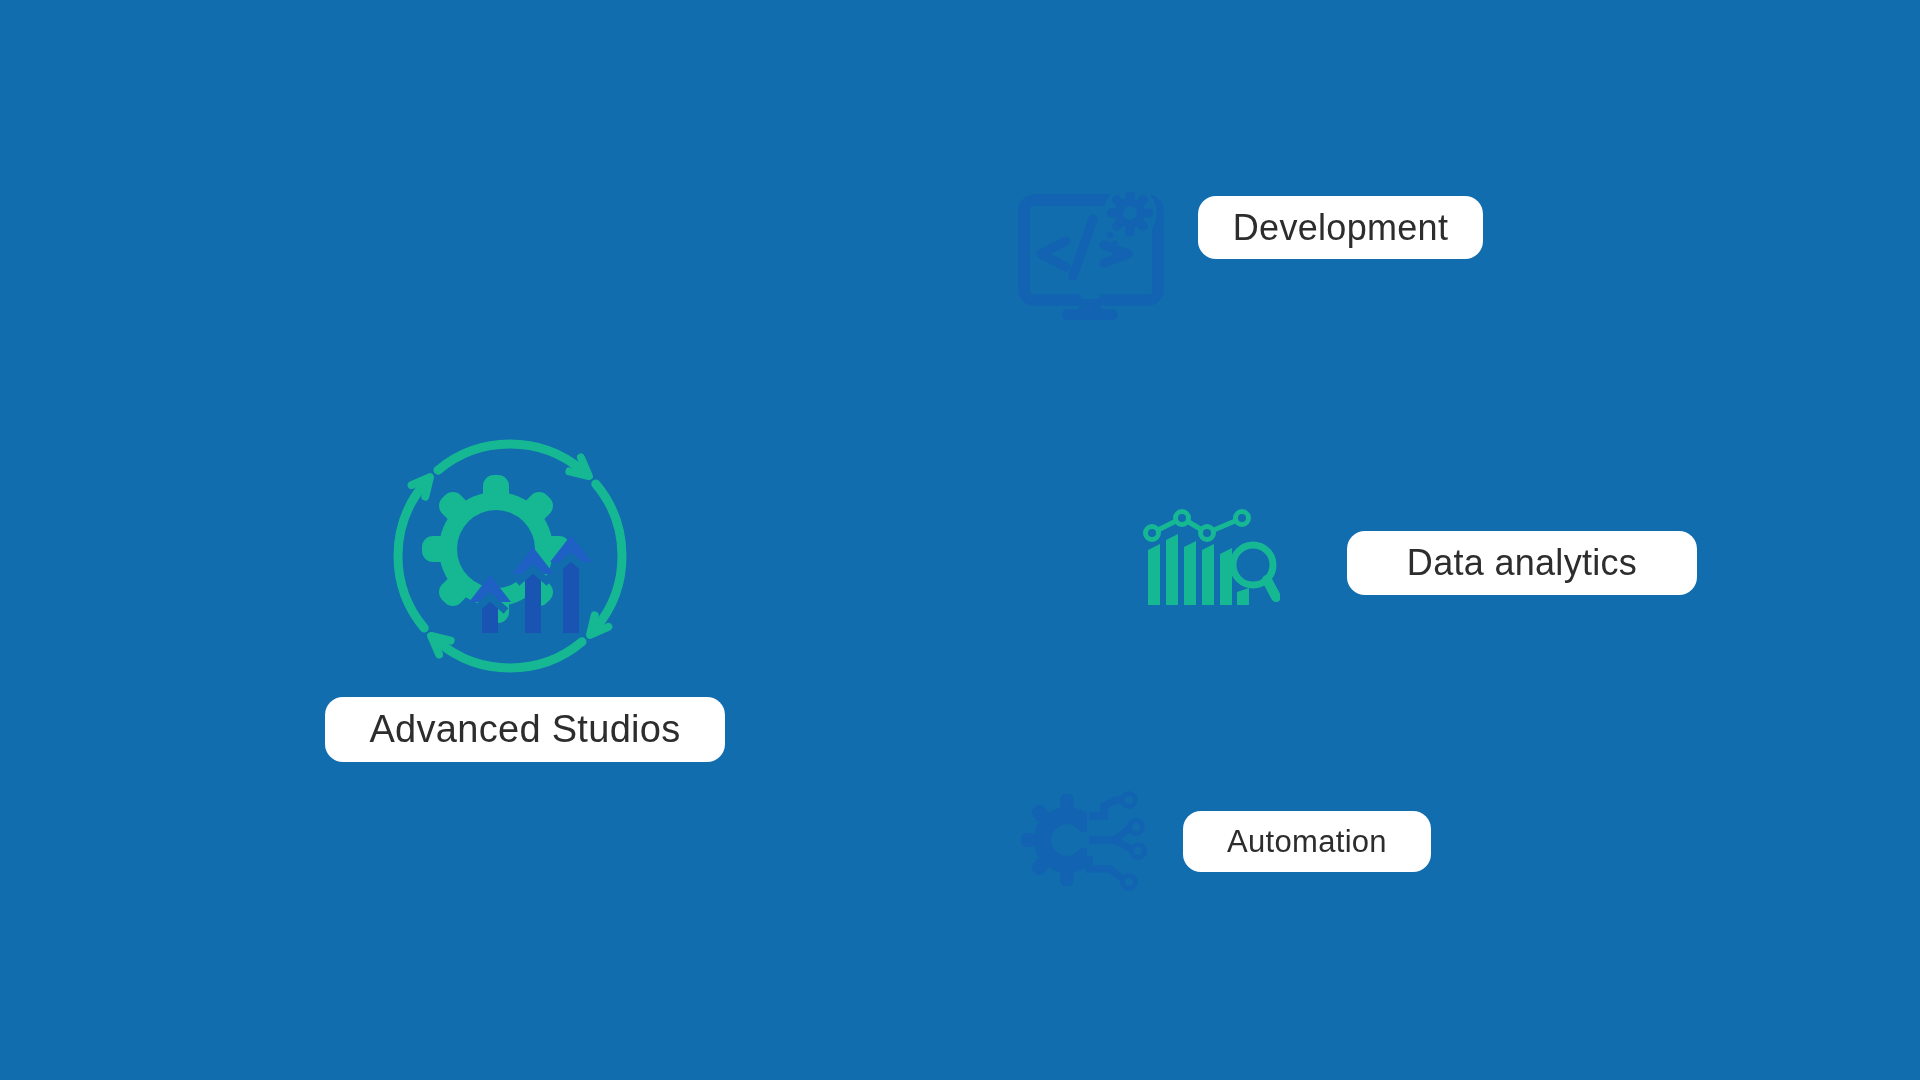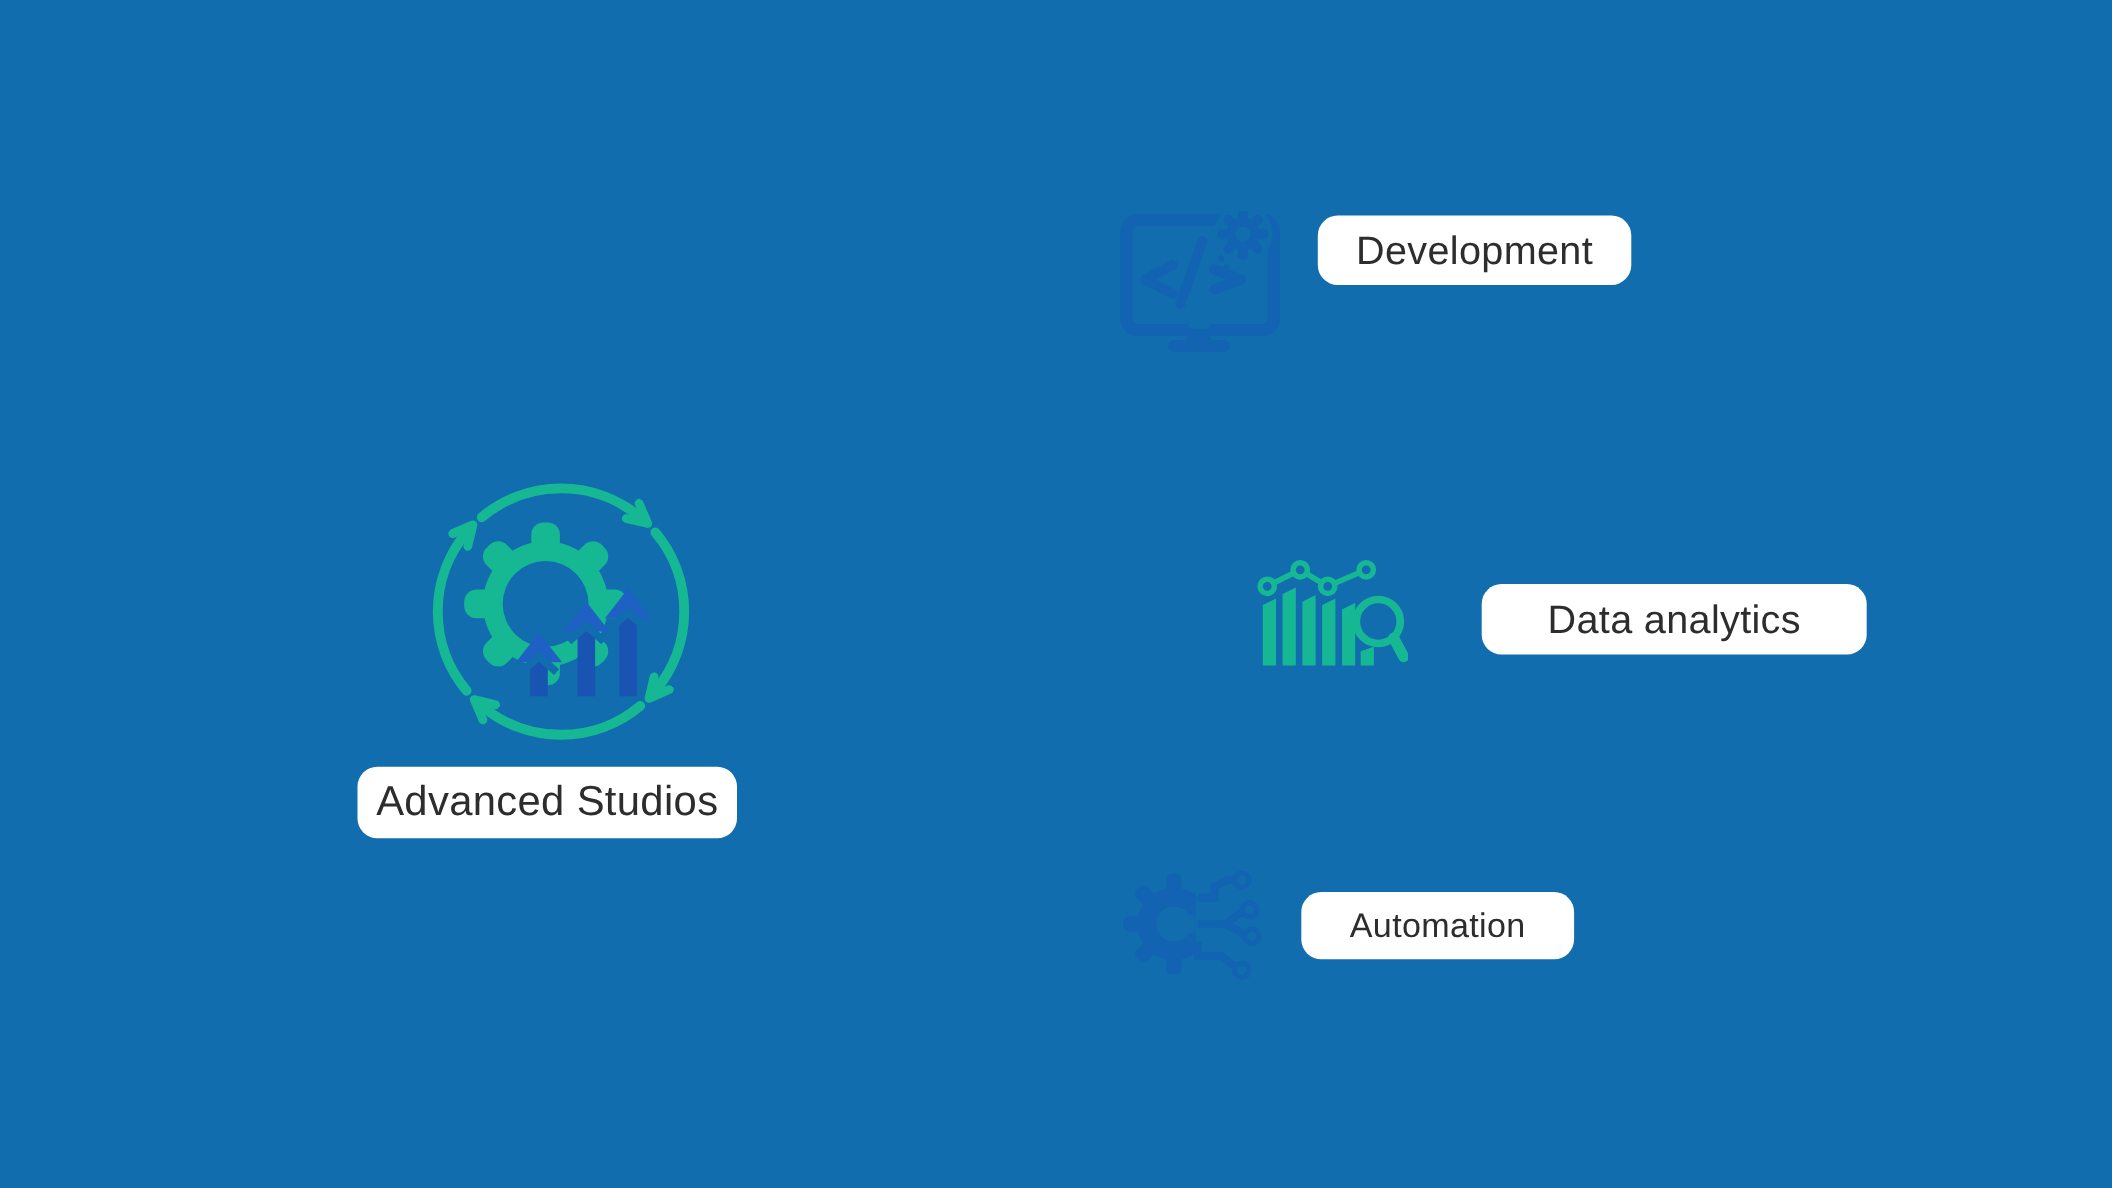--- a/index.html
+++ b/index.html
@@ -12,21 +12,21 @@
   .abs{position:absolute;}
   .pill{
     position:absolute;
     background:var(--pill-bg,#ffffff);
     color:var(--pill-text,#2d2d2d);
     border-radius:18px;
     display:flex;align-items:center;justify-content:center;
     font-weight:400;letter-spacing:.3px;
     white-space:nowrap;
   }
-  .pill-center{left:325px;top:697px;width:345px;height:65px;font-size:38px;}
+  .pill-center{left:325px;top:697px;width:400px;height:65px;font-size:38px;}
   .pill-dev{left:1198px;top:196px;width:285px;height:63px;font-size:36px;}
   .pill-analytics{left:1326px;top:531px;width:350px;height:64px;font-size:36px;margin-left:21px;}
   .pill-automation{left:1183px;top:811px;width:248px;height:61px;font-size:31px;}
 
   .icon-center{left:390px;top:436px;width:240px;height:240px;}
   .icon-dev{left:1016px;top:192px;width:150px;height:132px;}
   .icon-analytics{left:1140px;top:500px;width:140px;height:110px;}
   .icon-automation{left:1016px;top:786px;width:140px;height:108px;}
 
   

